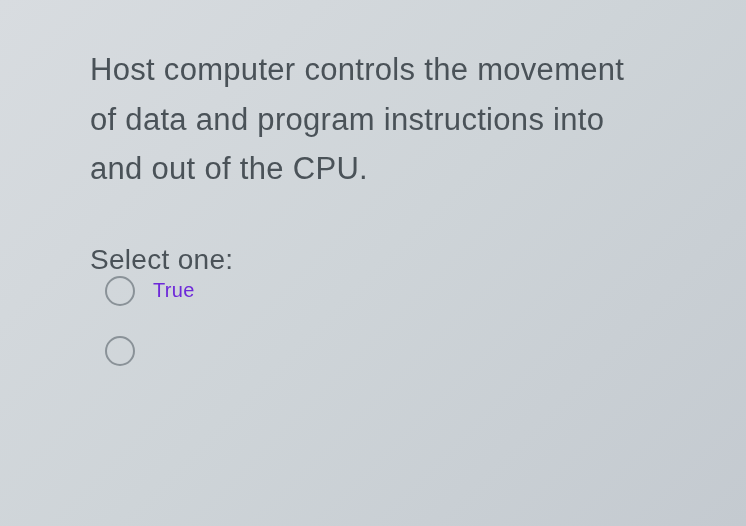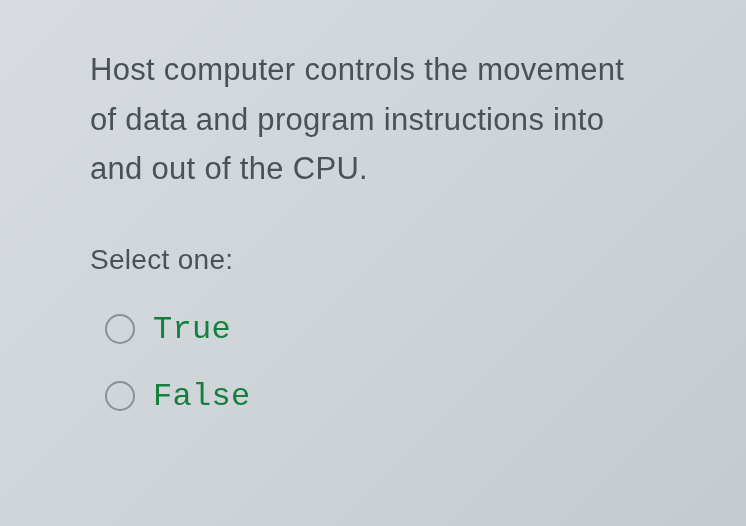--- a/index.html
+++ b/index.html
@@ -19,21 +19,20 @@
     .question-text {
       font-size: 31px;
       line-height: 1.6;
       color: #4a5258;
       margin-bottom: 50px;
       letter-spacing: 0.3px;
     }
     .prompt {
       font-size: 28px;
       color: #4a5258;
-      margin-bottom: 35px;
       letter-spacing: 0.3px;
     }
     .options {
       padding-left: 15px;
     }
     .option-row {
       display: flex;
       align-items: center;
       margin-bottom: 30px;
       cursor: pointer;
@@ -41,35 +40,33 @@
     .radio-circle {
       width: 30px;
       height: 30px;
       border: 2px solid #8a9298;
       border-radius: 50%;
       margin-right: 18px;
       background: transparent;
       flex-shrink: 0;
     }
     .option-label {
-      font-size: 32px;
-      color: #15803d;
+      font-size: 20px;
+      color: #6d28d9;
       letter-spacing: 0.3px;
-      font-family: Liberation Mono, monospace;
     }
   </style>
 </head>
 <body>
 
 <div class="question-text">Host computer controls the movement of data and program instructions into and out of the CPU.</div>
 
 <div class="prompt">Select one:</div>
 
 <div class="options">
   <div class="option-row">
     <span class="radio-circle"></span>
     <span class="option-label">True</span>
   </div>
   <div class="option-row">
     <span class="radio-circle"></span>
-    <span class="option-label">False</span>
   </div>
 </div>
 
 </body></html>

